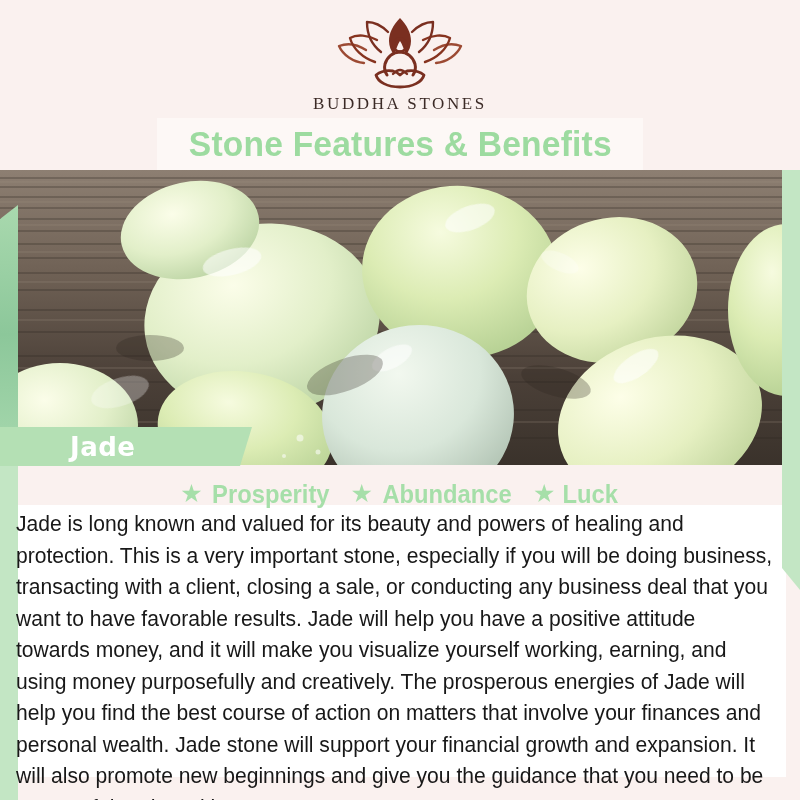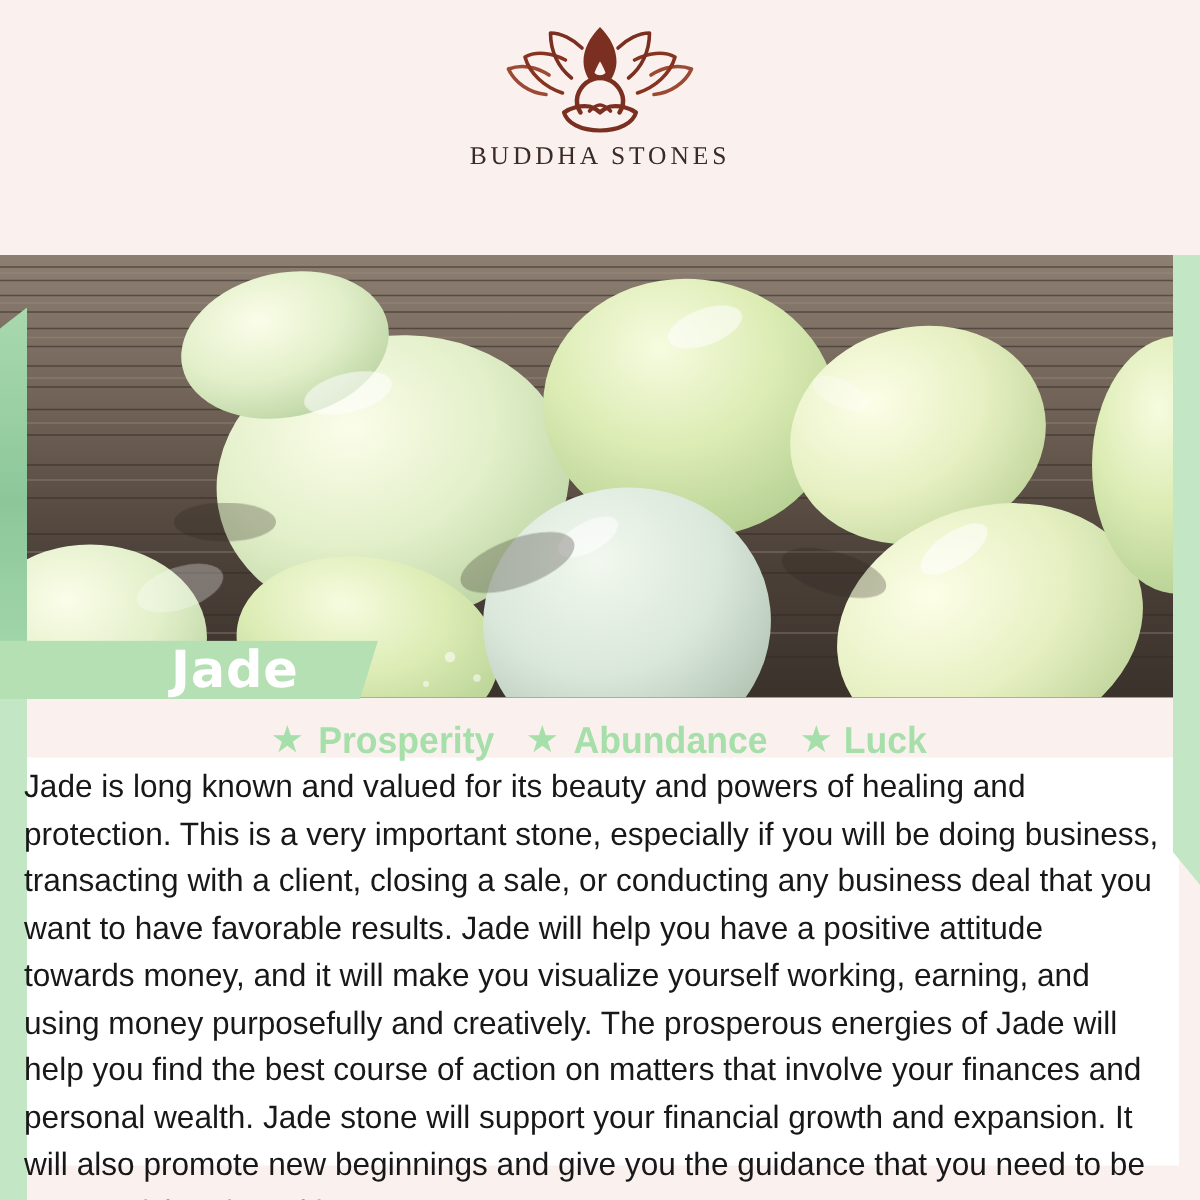--- a/index.html
+++ b/index.html
@@ -124,24 +124,24 @@
     top: 427px;
     width: 252px;
     height: 39px;
     background: #b4e0b4;
     clip-path: polygon(0 0, 100% 0, calc(100% - 12px) 100%, 0 100%);
     display: flex;
     align-items: center;
     z-index: 4;
   }
   .jade-text {
-    margin-left: 114px;
+    margin-left: 70px;
     color: #ffffff;
     font-weight: 700;
-    font-size: 34px;
+    font-size: 26px;
     letter-spacing: 0.5px;
     font-family: "DejaVu Sans", sans-serif;
   }
 
   
   .benefits {
     position: absolute;
     left: 0;
     top: 478px;
     width: 800px;
@@ -327,20 +327,23 @@
       </g>
 
       <g fill="#2c251f" opacity="0.28">
         <ellipse cx="345" cy="205" rx="40" ry="16" transform="rotate(-20 345 205)"></ellipse>
         <ellipse cx="556" cy="212" rx="36" ry="14" transform="rotate(16 556 212)"></ellipse>
         <ellipse cx="150" cy="178" rx="34" ry="13"></ellipse>
       </g>
     </svg>
   </div>
 
+  <div class="title-banner">
+    <span class="title-text">Stone Features &amp; Benefits</span>
+  </div>
 
   <div class="jade-label">
     <span class="jade-text">Jade</span>
   </div>
 
   <div class="benefits">
     <span class="benefit">
       <span class="star">★</span>
       <span class="benefit-label">Prosperity</span>
     </span>

